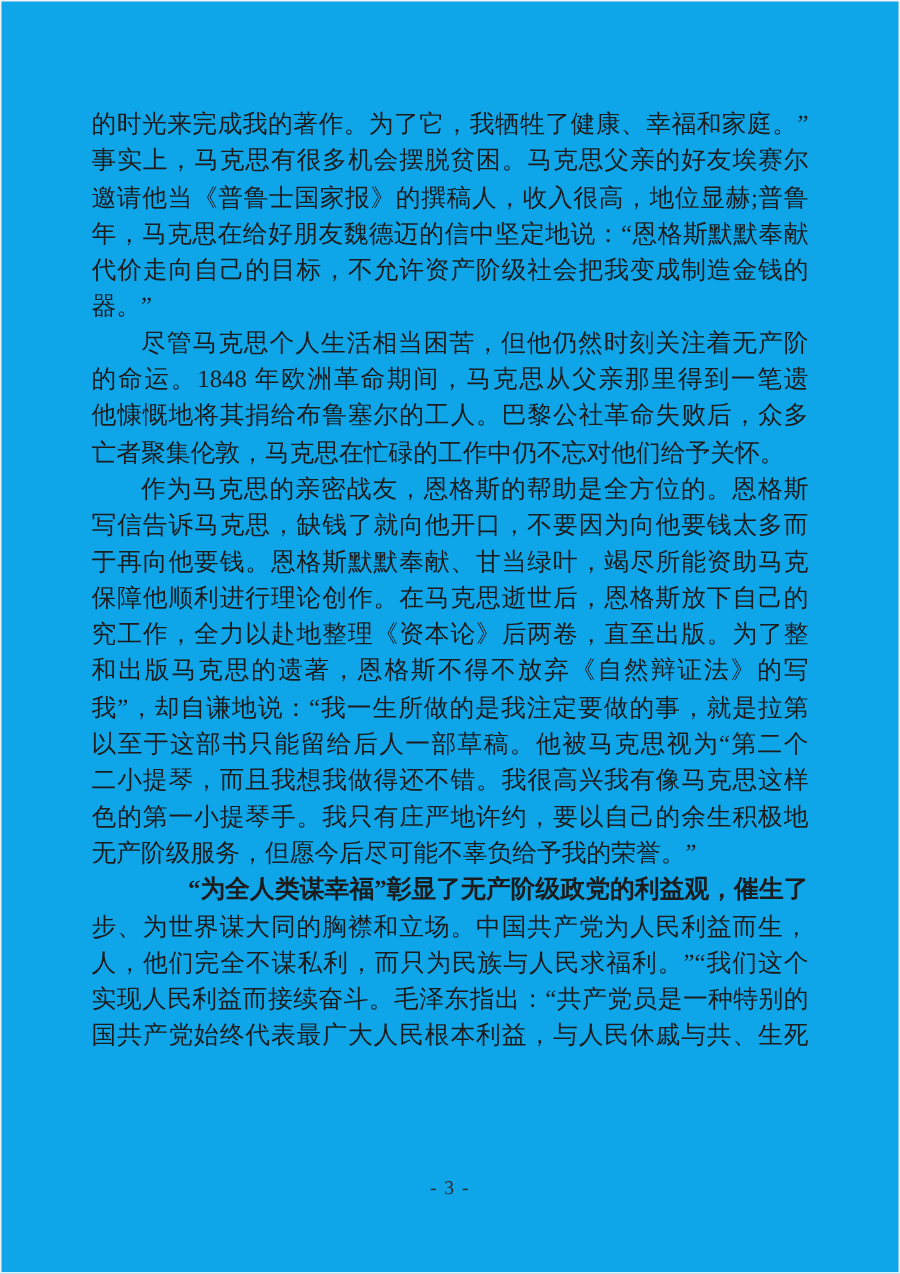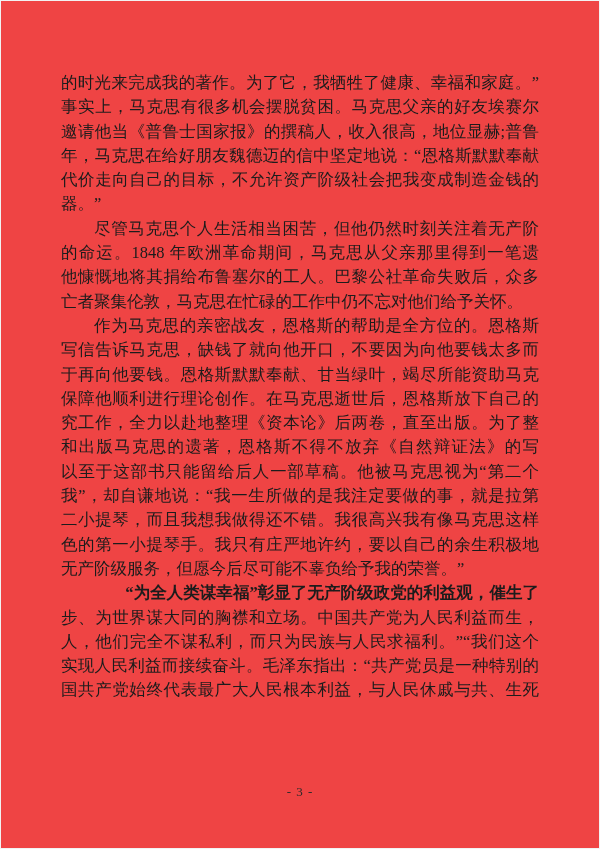--- a/index.html
+++ b/index.html
@@ -41,40 +41,40 @@
     top: 784px;
     text-align: center;
     font-size: 13px;
     letter-spacing: 1px;
     color: #2a2a2a;
   }
 </style>
 </head>
 <body>
 
-<div class="page" style="color: rgb(28, 28, 28); background: #ef4444;">
+<div class="page" style="color: rgb(28, 28, 28); background: #0ea5e9;">
   <div class="text-block">
       <div class="line just">的时光来完成我的著作。为了它，我牺牲了健康、幸福和家庭。”</div>
       <div class="line just">事实上，马克思有很多机会摆脱贫困。马克思父亲的好友埃赛尔曾</div>
       <div class="line just">邀请他当《普鲁士国家报》的撰稿人，收入很高，地位显赫;普鲁</div>
       <div class="line just">年，马克思在给好朋友魏德迈的信中坚定地说：“恩格斯默默奉献</div>
       <div class="line just">代价走向自己的目标，不允许资产阶级社会把我变成制造金钱的机</div>
       <div class="line">器。”</div>
       <div class="line just" style="text-indent: 2em;">尽管马克思个人生活相当困苦，但他仍然时刻关注着无产阶级</div>
       <div class="line just">的命运。1848 年欧洲革命期间，马克思从父亲那里得到一笔遗产，</div>
       <div class="line just">他慷慨地将其捐给布鲁塞尔的工人。巴黎公社革命失败后，众多流</div>
       <div class="line">亡者聚集伦敦，马克思在忙碌的工作中仍不忘对他们给予关怀。</div>
       <div class="line just" style="text-indent: 2em;">作为马克思的亲密战友，恩格斯的帮助是全方位的。恩格斯曾</div>
       <div class="line just">写信告诉马克思，缺钱了就向他开口，不要因为向他要钱太多而羞</div>
       <div class="line just">于再向他要钱。恩格斯默默奉献、甘当绿叶，竭尽所能资助马克思，</div>
       <div class="line just">保障他顺利进行理论创作。在马克思逝世后，恩格斯放下自己的研</div>
       <div class="line just">究工作，全力以赴地整理《资本论》后两卷，直至出版。为了整理</div>
       <div class="line just">和出版马克思的遗著，恩格斯不得不放弃《自然辩证法》的写作，</div>
+      <div class="line just">我”，却自谦地说：“我一生所做的是我注定要做的事，就是拉第</div>
       <div class="line just">以至于这部书只能留给后人一部草稿。他被马克思视为“第二个</div>
-      <div class="line just">我”，却自谦地说：“我一生所做的是我注定要做的事，就是拉第</div>
       <div class="line just">二小提琴，而且我想我做得还不错。我很高兴我有像马克思这样出</div>
       <div class="line just">色的第一小提琴手。我只有庄严地许约，要以自己的余生积极地为</div>
       <div class="line">无产阶级服务，但愿今后尽可能不辜负给予我的荣誉。”</div>
       <div class="line just" style="text-indent: 3.9em; font-weight: bold;">“为全人类谋幸福”彰显了无产阶级政党的利益观，催生了</div>
       <div class="line just">步、为世界谋大同的胸襟和立场。中国共产党为人民利益而生，为</div>
       <div class="line just">人，他们完全不谋私利，而只为民族与人民求福利。”“我们这个</div>
       <div class="line just">实现人民利益而接续奋斗。毛泽东指出：“共产党员是一种特别的</div>
       <div class="line just">国共产党始终代表最广大人民根本利益，与人民休戚与共、生死相</div>
     </div>
   <div class="page-number">- 3 -</div>

